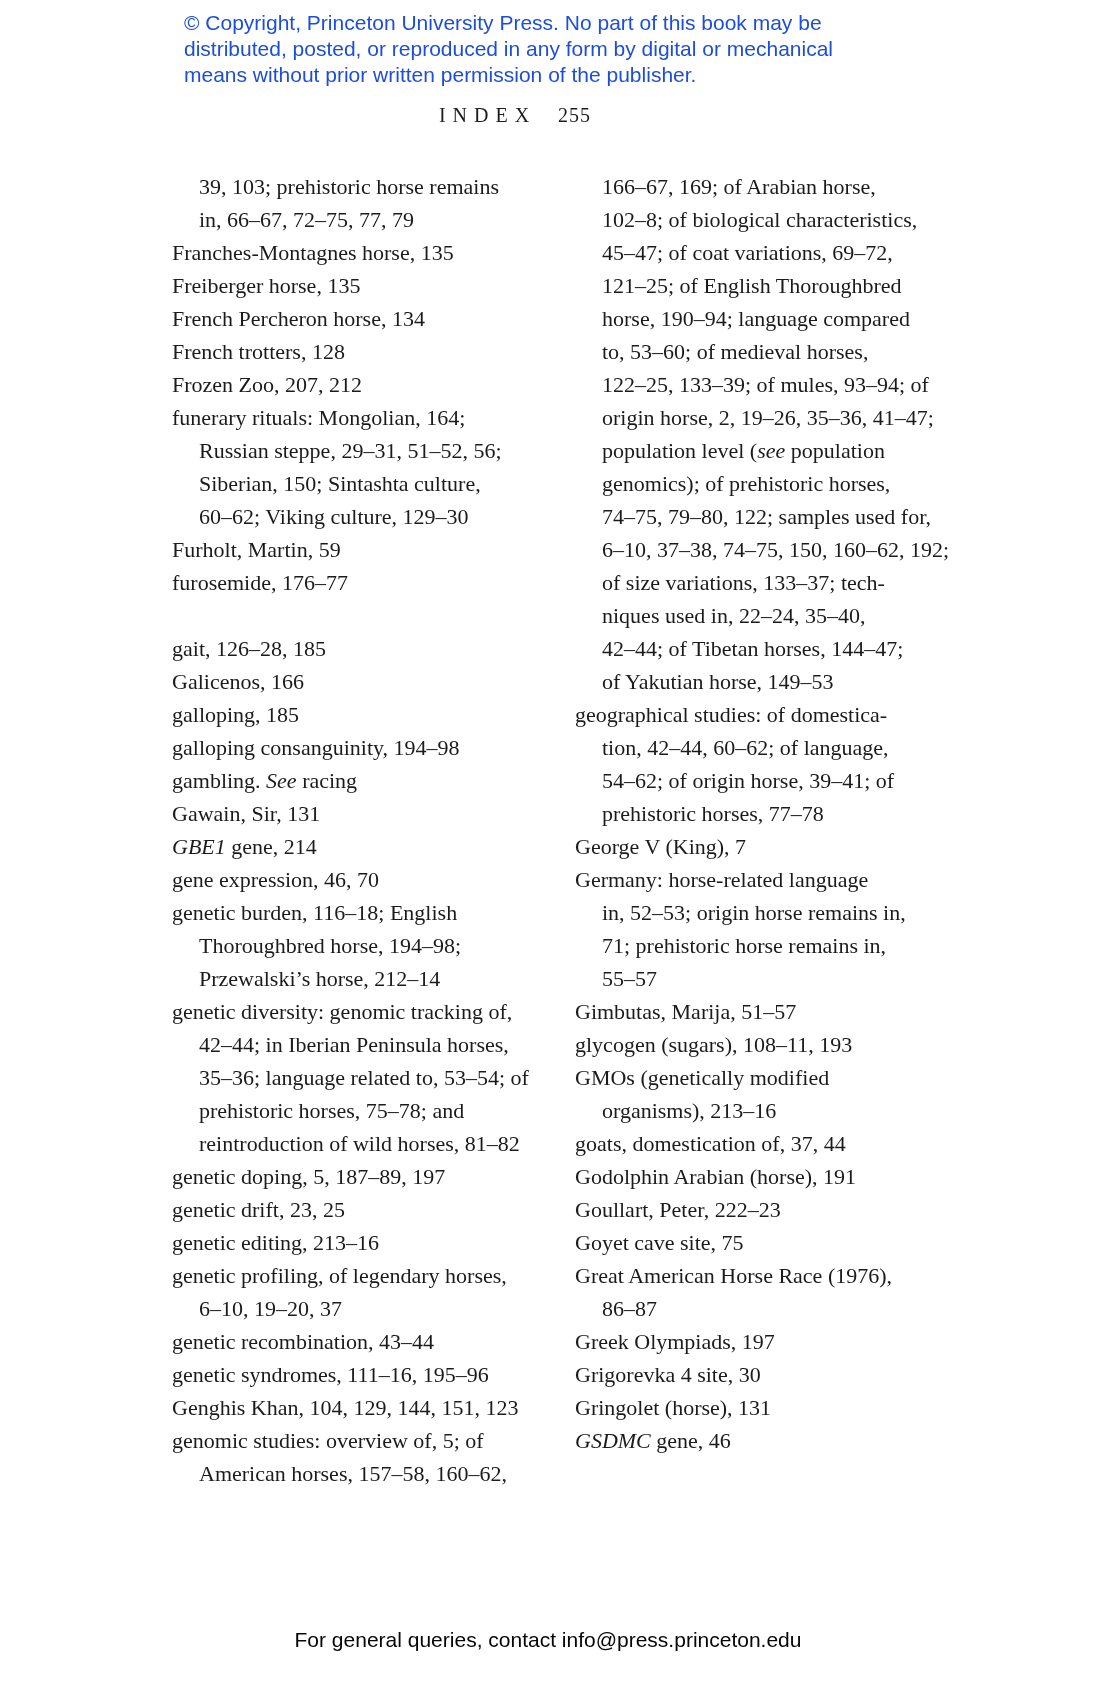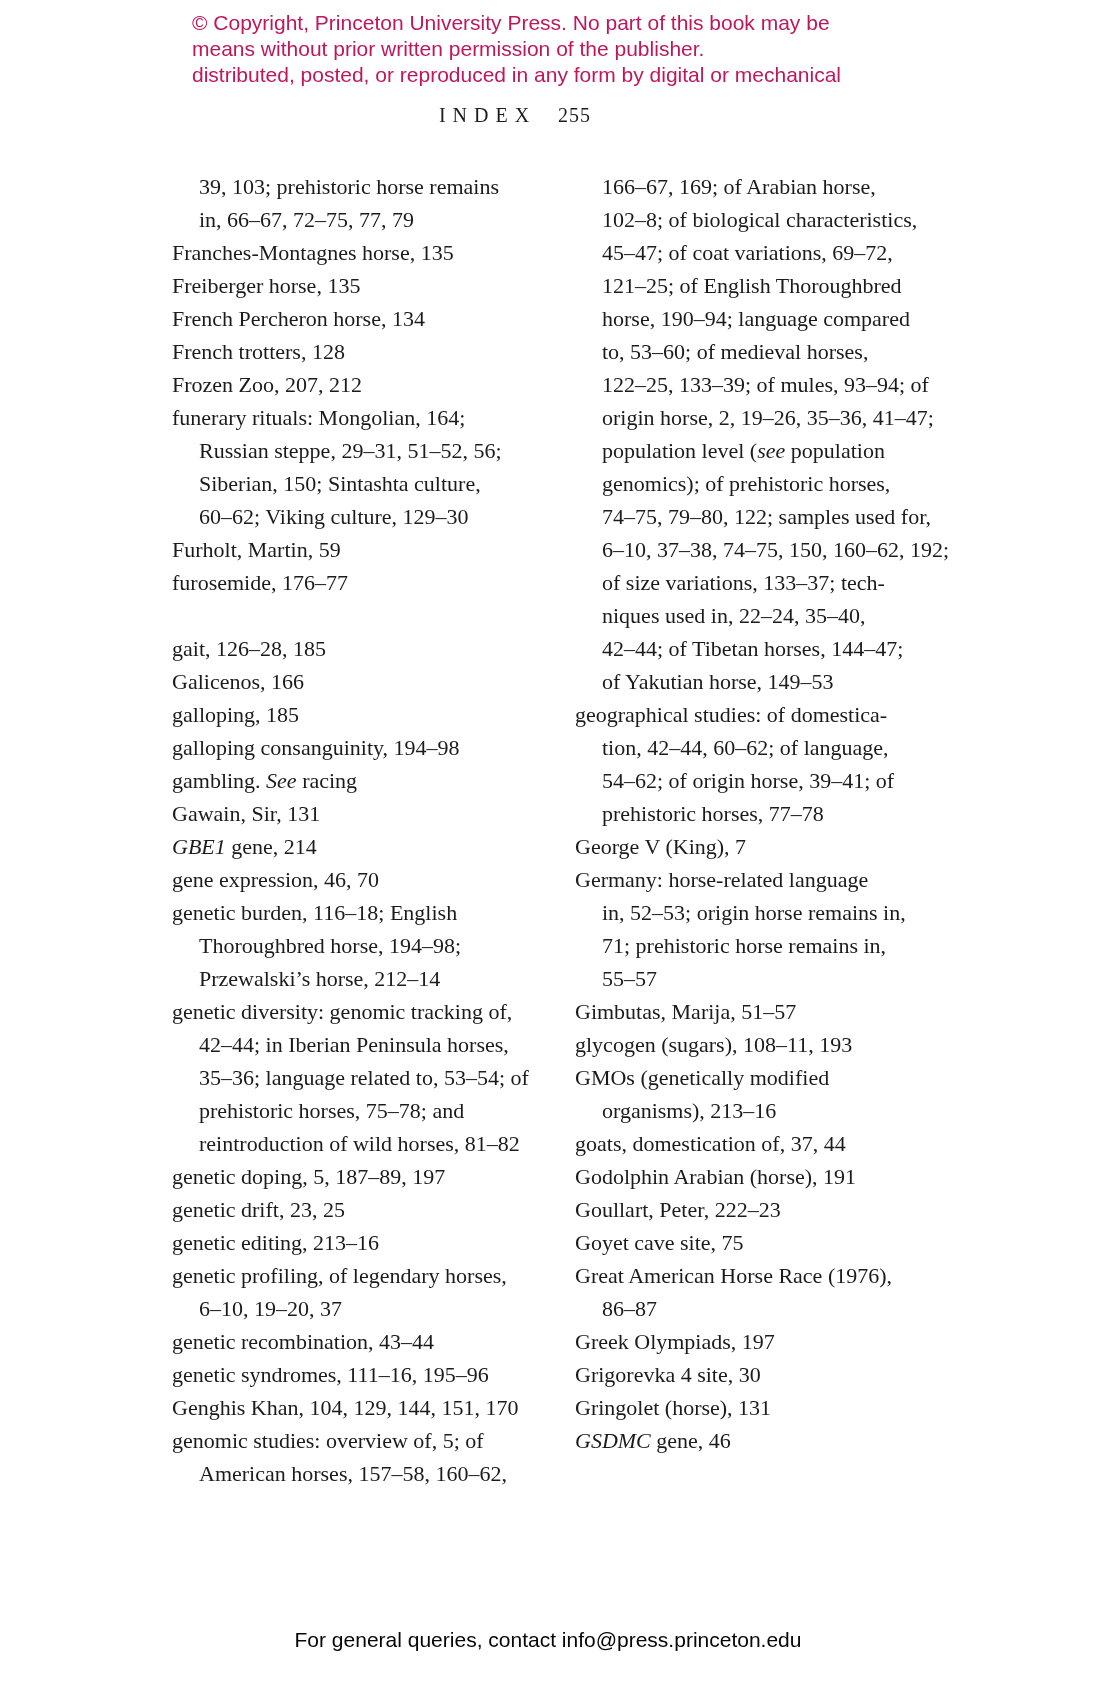--- a/index.html
+++ b/index.html
@@ -5,25 +5,25 @@
   html, body { margin: 0; padding: 0; }
   body {
     width: 1100px; height: 1700px;
     background: #ffffff;
     position: relative;
     font-family: "Liberation Serif", serif;
     color: #141414;
   }
   .copyright {
     position: absolute;
-    left: 192px; top: 10px;
+    left: 184px; top: 10px;
     font-family: "Liberation Sans", sans-serif;
     font-size: 21px;
     line-height: 26px;
-    color: #be185d;
+    color: #1d4ed8;
   }
   .copyright .c-line { white-space: nowrap; }
   .running-head {
     position: absolute;
     left: 165px; top: 104px; width: 700px;
     text-align: center;
     font-size: 20px;
     color: #1c1c1c;
   }
   .running-head .title {
@@ -52,22 +52,22 @@
     font-size: 21px;
     color: #060606;
     padding-left: 28px;
   }
 </style>
 </head>
 <body>
 
 <div class="copyright" id="copyright-block">
     <div class="c-line">© Copyright, Princeton University Press. No part of this book may be</div>
+    <div class="c-line">distributed, posted, or reproduced in any form by digital or mechanical</div>
     <div class="c-line">means without prior written permission of the publisher.</div>
-    <div class="c-line">distributed, posted, or reproduced in any form by digital or mechanical</div>
   </div>
 
 <div class="running-head">
   <span class="title">INDEX</span><span class="pagenum">255</span>
 </div>
 
 <div class="index-column col-left" id="col-left">
     <div class="line indent"><span>39, 103; prehistoric horse remains</span></div>
     <div class="line indent"><span>in, 66–67, 72–75, 77, 79</span></div>
     <div class="line"><span>Franches-Montagnes horse, 135</span></div>
@@ -98,21 +98,21 @@
     <div class="line indent"><span>35–36; language related to, 53–54; of</span></div>
     <div class="line indent"><span>prehistoric horses, 75–78; and</span></div>
     <div class="line indent"><span>reintroduction of wild horses, 81–82</span></div>
     <div class="line"><span>genetic doping, 5, 187–89, 197</span></div>
     <div class="line"><span>genetic drift, 23, 25</span></div>
     <div class="line"><span>genetic editing, 213–16</span></div>
     <div class="line"><span>genetic profiling, of legendary horses,</span></div>
     <div class="line indent"><span>6–10, 19–20, 37</span></div>
     <div class="line"><span>genetic recombination, 43–44</span></div>
     <div class="line"><span>genetic syndromes, 111–16, 195–96</span></div>
-    <div class="line"><span>Genghis Khan, 104, 129, 144, 151, 170</span></div>
+    <div class="line"><span>Genghis Khan, 104, 129, 144, 151, 123</span></div>
     <div class="line"><span>genomic studies: overview of, 5; of</span></div>
     <div class="line indent"><span>American horses, 157–58, 160–62,</span></div>
   </div>
 <div class="index-column col-right" id="col-right">
     <div class="line indent"><span>166–67, 169; of Arabian horse,</span></div>
     <div class="line indent"><span>102–8; of biological characteristics,</span></div>
     <div class="line indent"><span>45–47; of coat variations, 69–72,</span></div>
     <div class="line indent"><span>121–25; of English Thoroughbred</span></div>
     <div class="line indent"><span>horse, 190–94; language compared</span></div>
     <div class="line indent"><span>to, 53–60; of medieval horses,</span></div>

